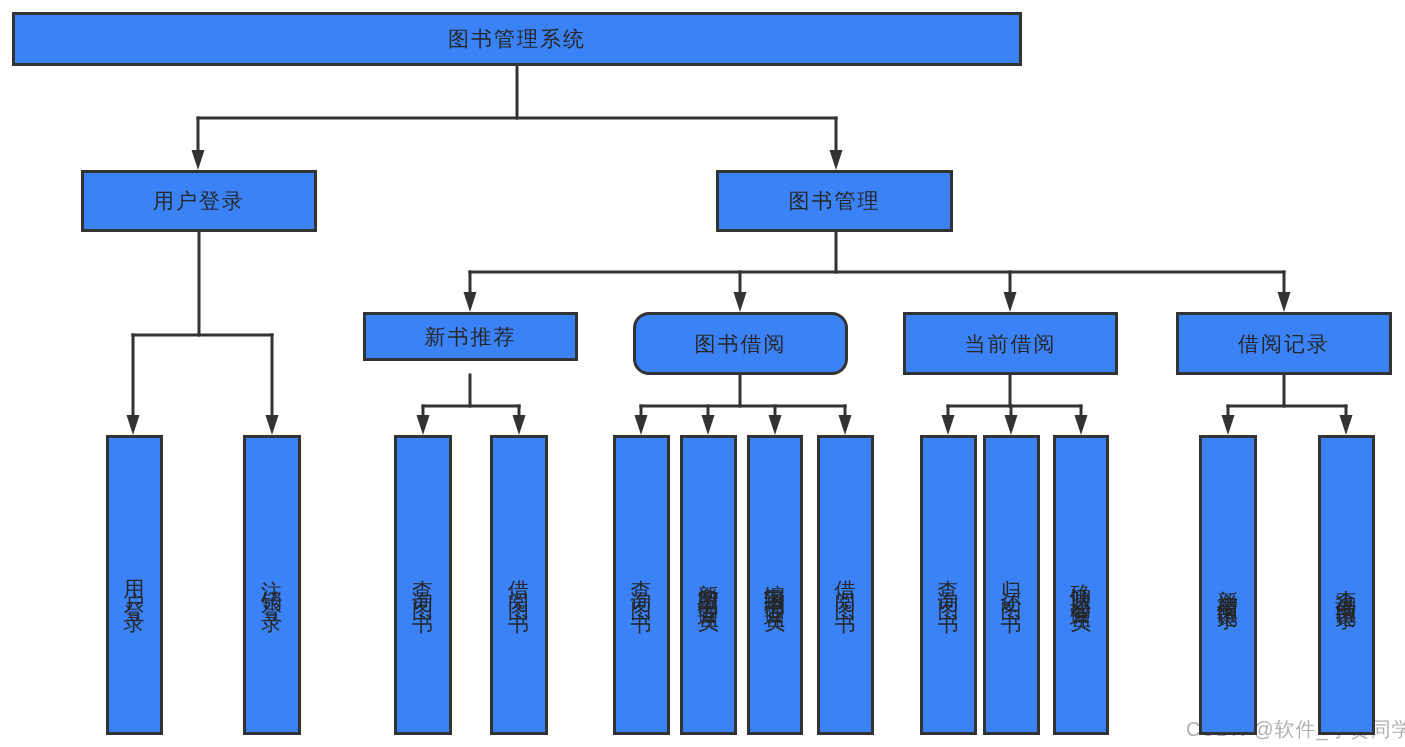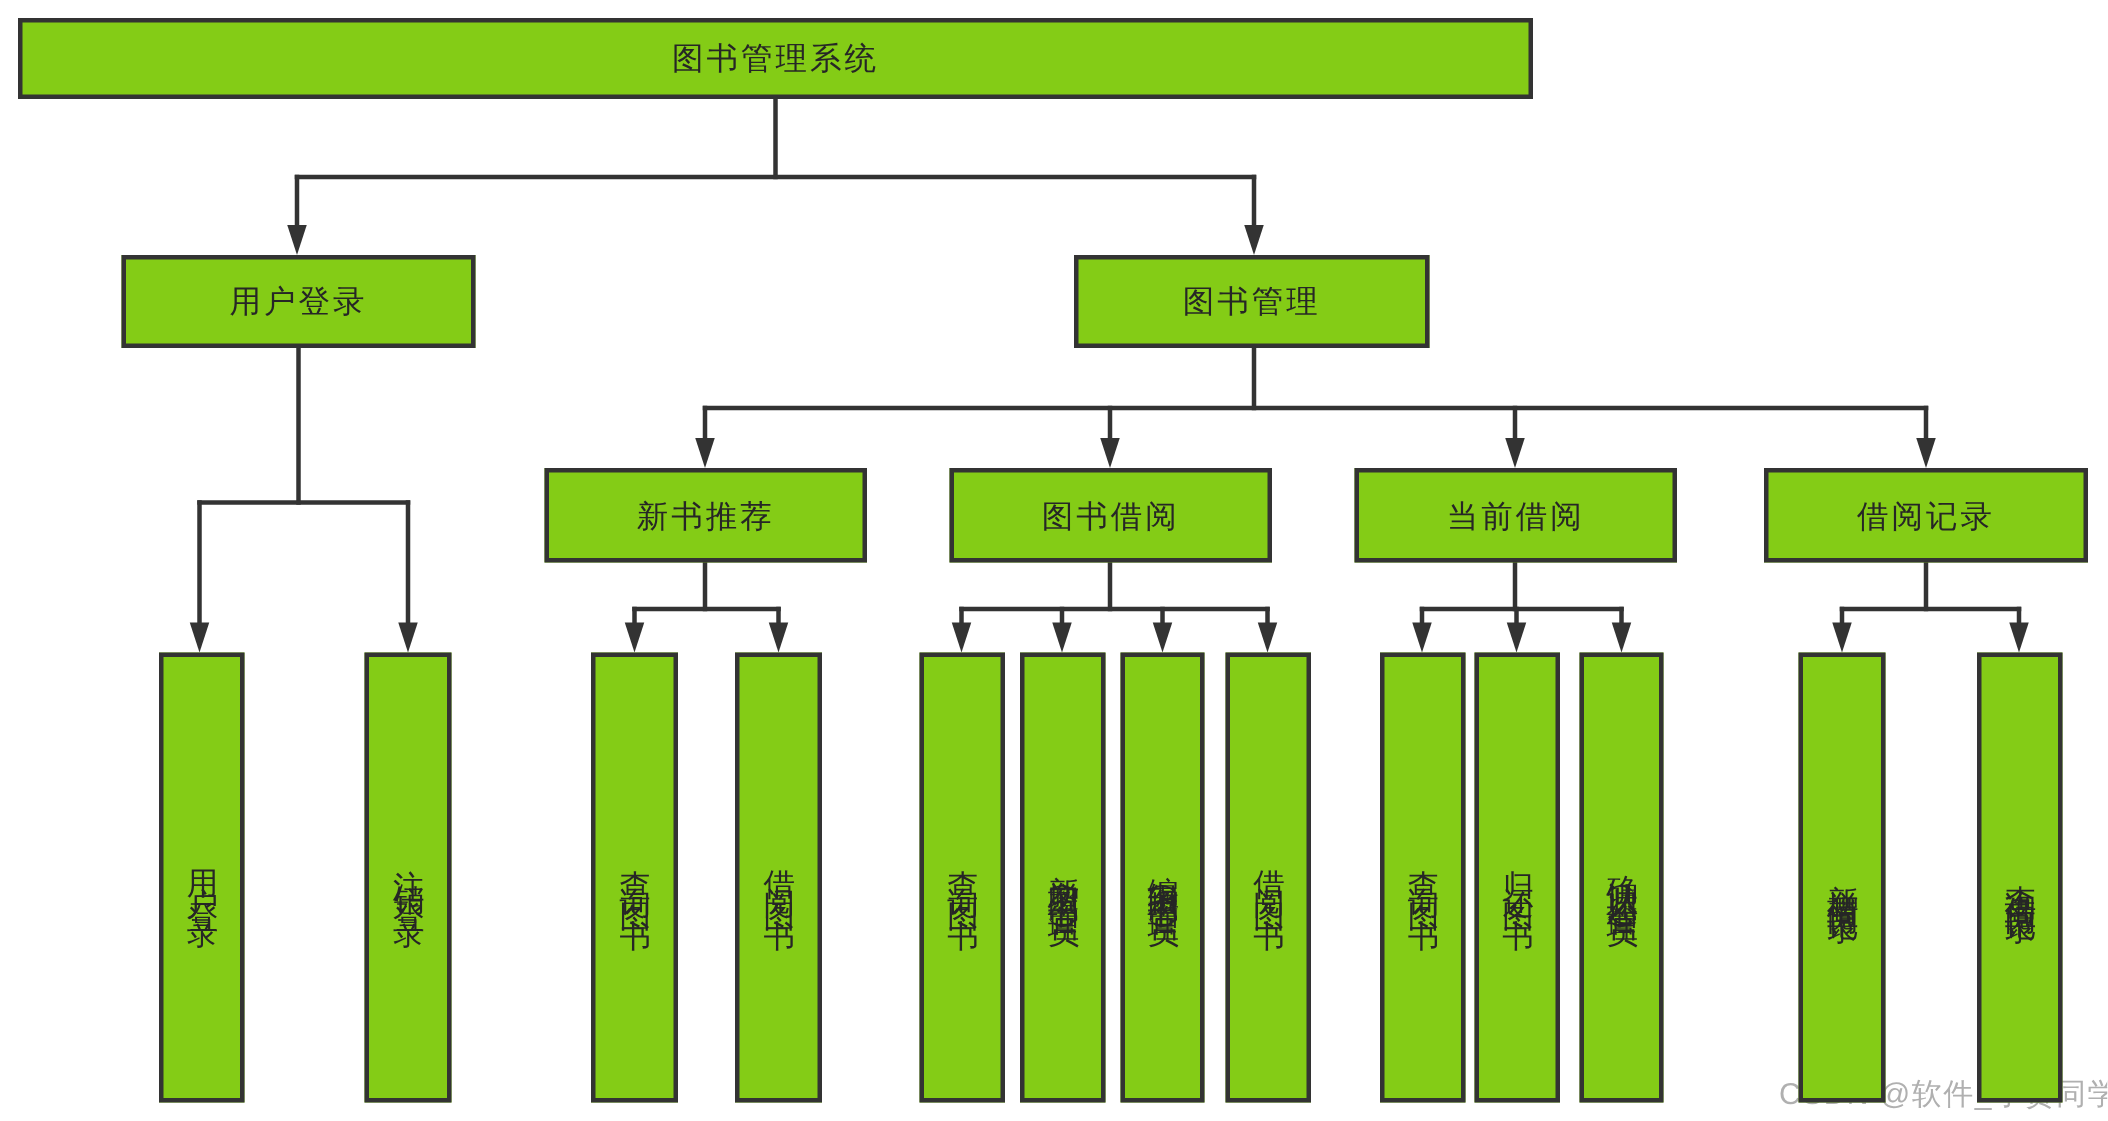--- a/index.html
+++ b/index.html
@@ -14,21 +14,21 @@
   #connectors {
     position: absolute;
     left: 0; top: 0;
     width: 1405px; height: 747px;
     pointer-events: none;
   }
   .node {
     position: absolute;
     box-sizing: border-box;
     border: 3px solid #333333;
-    background: #84cc16;
+    background: #3b82f6;
     display: flex;
     align-items: center;
     justify-content: center;
     color: #262626;
   }
   .node.h span {
     font-size: 21px;
     letter-spacing: 2px;
     white-space: nowrap;
   }
@@ -113,24 +113,24 @@
   <div id="watermark" style="color: rgb(176, 176, 176);">CSDN @软件_小贺同学</div>
 <div class="node h" style="left: 12px; top: 12px; width: 1010px; height: 54px; border-color: rgb(51, 51, 51); color: rgb(38, 38, 38);">
       <span>图书管理系统</span>
     </div>
     <div class="node h" style="left: 81px; top: 170px; width: 236px; height: 62px; border-color: rgb(51, 51, 51); color: rgb(38, 38, 38);">
       <span>用户登录</span>
     </div>
     <div class="node h" style="left: 716px; top: 170px; width: 237px; height: 62px; border-color: rgb(51, 51, 51); color: rgb(38, 38, 38);">
       <span>图书管理</span>
     </div>
-    <div class="node h" style="left: 363px; top: 312px; width: 215px; height: 63px; border-color: rgb(51, 51, 51); color: rgb(38, 38, 38);">
+    <div class="node h" style="left: 363px; top: 312px; width: 215px; height: 49px; border-color: rgb(51, 51, 51); color: rgb(38, 38, 38);">
       <span>新书推荐</span>
     </div>
-    <div class="node h" style="left: 633px; top: 312px; width: 215px; height: 63px; border-color: rgb(51, 51, 51); color: rgb(38, 38, 38);">
+    <div class="node h" style="left: 633px; top: 312px; width: 215px; height: 63px; border-color: rgb(51, 51, 51); color: rgb(38, 38, 38); border-radius: 16px;">
       <span>图书借阅</span>
     </div>
     <div class="node h" style="left: 1176px; top: 312px; width: 216px; height: 63px; border-color: rgb(51, 51, 51); color: rgb(38, 38, 38);">
       <span>借阅记录</span>
     </div>
     <div class="node h" style="left: 903px; top: 312px; width: 215px; height: 63px; border-color: rgb(51, 51, 51); color: rgb(38, 38, 38);">
       <span>当前借阅</span>
     </div>
     <div class="node v short" style="left: 106px; top: 435px; width: 57px; height: 300px; border-color: rgb(51, 51, 51); color: rgb(38, 38, 38);">
       <span>用户登录</span>

